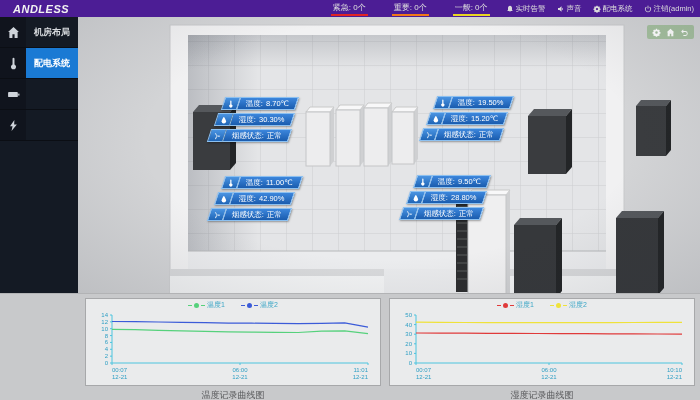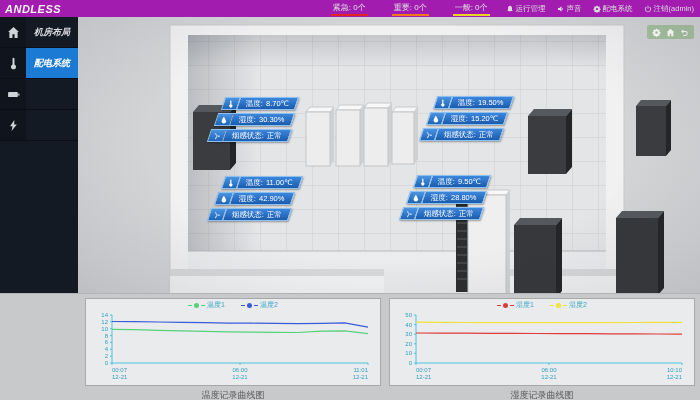--- a/index.html
+++ b/index.html
@@ -1,38 +1,38 @@
 <!DOCTYPE html>
 <html><head>
 <meta charset="utf-8">
 <style>
   html,body{margin:0;padding:0;background:#888;}
   *{box-sizing:border-box;font-family:"Liberation Sans","DejaVu Sans",sans-serif;}
   #app{position:relative;width:700px;height:400px;overflow:hidden;background:#c8c9cb;}
 
   
-  #hdr{position:absolute;left:0;top:0;width:700px;height:17px;background:#a21caf;
-       display:flex;align-items:center;color:#d8d8d8;}
+  #hdr{position:absolute;left:0;top:0;width:700px;height:17px;background:#4c1d95;
+       display:flex;align-items:center;color:#d8d8d8;padding-left:8px;}
   .logo{font-style:italic;font-weight:900;font-size:11px;color:#f2f2f2;margin-left:5px;letter-spacing:.5px;}
   .app-title{font-size:8px;color:#c2c2c2;margin-left:10px;white-space:nowrap;}
   .flex-sp{flex:1;}
   .alarms{display:flex;gap:24px;margin-right:16px;}
   .alarm-item{font-size:8px;color:#e0e0e0;padding:1px 2px 1px;border-bottom:2px solid #fff;white-space:nowrap;}
   #topMenu{display:flex;gap:11px;margin-right:6px;}
   .tm-item{display:flex;align-items:center;gap:2px;font-size:7.5px;color:#dcdcdc;cursor:pointer;white-space:nowrap;}
   .icon{display:inline-flex;align-items:center;justify-content:center;}
   .icon svg{width:100%;height:100%;fill:currentColor;}
 
   
   #sidebar{position:absolute;left:0;top:17px;width:78px;height:276px;background:#141a24;}
   .sb-item{display:flex;height:31px;border-bottom:1px solid #0b0e14;cursor:pointer;}
   .sb-ic{width:26px;display:flex;align-items:center;justify-content:center;color:#cfd4da;background:#10141d;}
   .sb-ic .icon{width:13px;height:13px;}
   .sb-lbl{flex:1;display:flex;align-items:center;justify-content:center;
-          font-size:9px;font-weight:bold;color:#d5d8dc;font-style:italic;}
+          font-size:9px;font-weight:bold;color:#d5d8dc;}
   .sb-item.active .sb-lbl{background:#1a7ad4;color:#fff;}
   .sb-item.disabled .sb-lbl{color:#7d848e;}
 
   
   #viewer{position:absolute;left:78px;top:17px;width:622px;height:276px;background:#d3d4d6;overflow:hidden;}
   .vignette{position:absolute;inset:0;pointer-events:none;
             background:radial-gradient(ellipse at 50% 45%, rgba(0,0,0,0) 55%, rgba(40,45,55,.12) 100%);}
   .vtoolbar{position:absolute;right:6px;top:8px;height:14px;padding:0 5px;display:flex;gap:5px;
             align-items:center;background:rgba(150,185,140,.75);border-radius:2px;}
   .vt-ic{width:9px;height:9px;color:#fff;cursor:pointer;display:flex;}
@@ -79,21 +79,21 @@
         <span class="alarm-item" style="border-bottom-color:#e8d622"><span>一般: </span><span>0个</span></span>
       </div>
     <nav id="topMenu">
         <span class="tm-item">
           <span class="icon" style="width:8px;height:8px">
             <svg viewBox="0 0 12 12">
               <path d="M6 1.2c-1.9 0-3 1.5-3 3.4v2.9L1.8 9h8.4L9 7.5V4.6c0-1.9-1.1-3.4-3-3.4Z"></path>
               <path d="M5 9.6a1 1 0 0 0 2 0Z"></path>
             </svg>
           </span>
-          <span>运行管理</span>
+          <span>实时告警</span>
         </span>
         <span class="tm-item">
           <span class="icon" style="width:8px;height:8px">
             <svg viewBox="0 0 12 12">
               <path d="M1.5 4.4h2.2L6.8 1.8v8.4L3.7 7.6H1.5Z"></path>
               <path d="M8 4a2.8 2.8 0 0 1 0 4l-.6-.7a1.9 1.9 0 0 0 0-2.6Z"></path>
             </svg>
           </span>
           <span>声音</span>
         </span>

